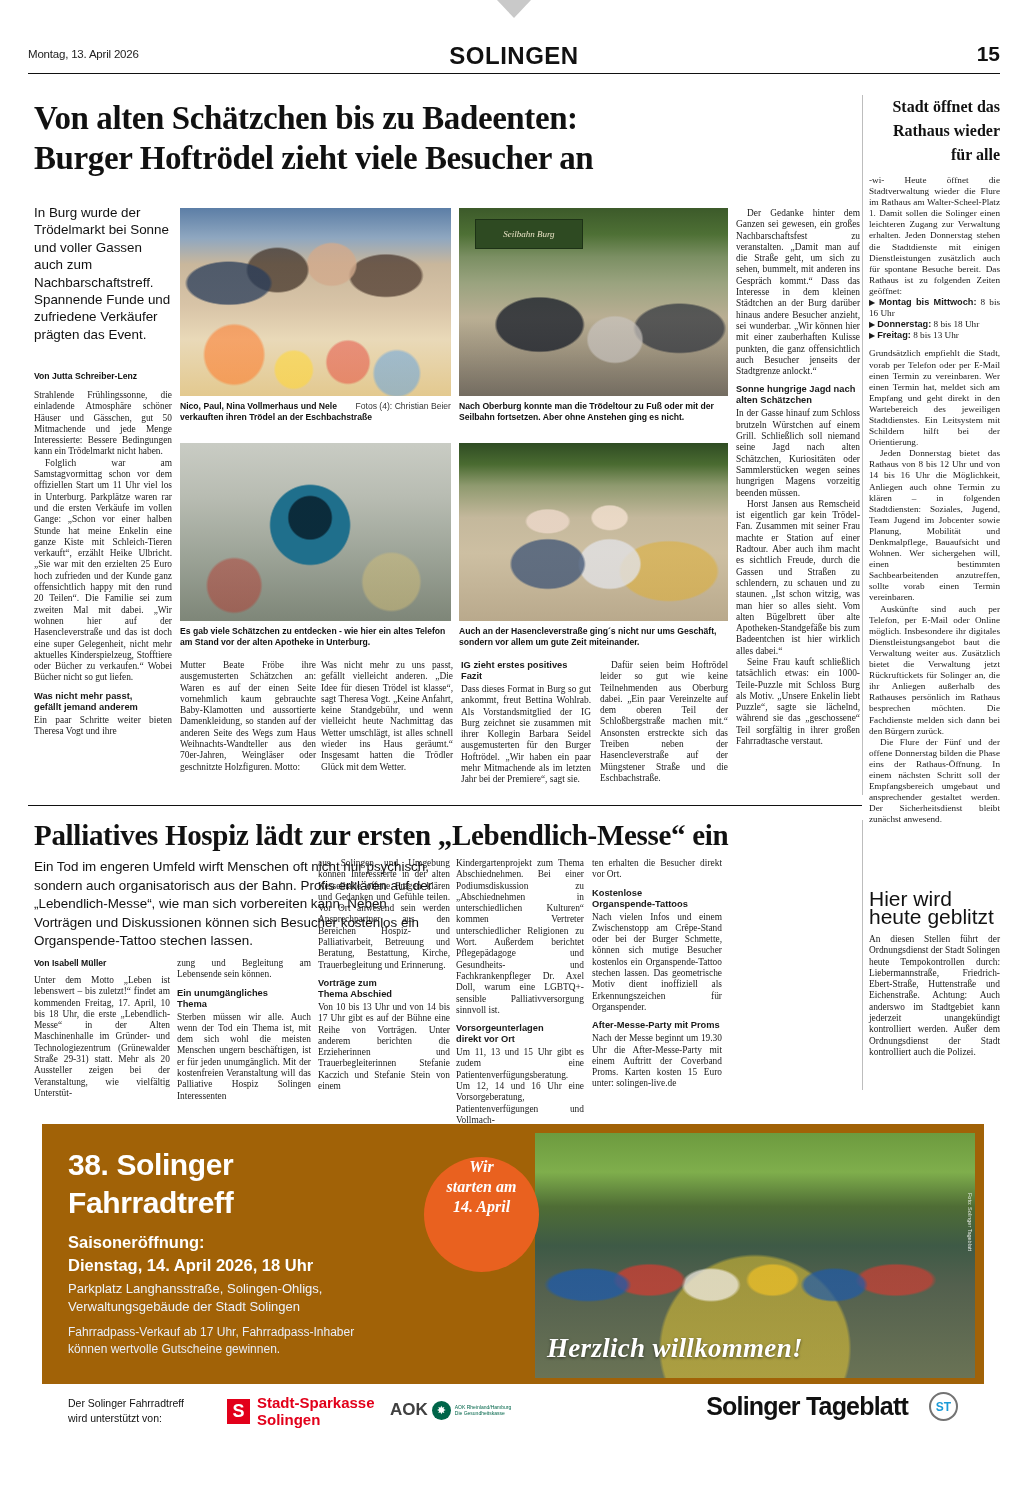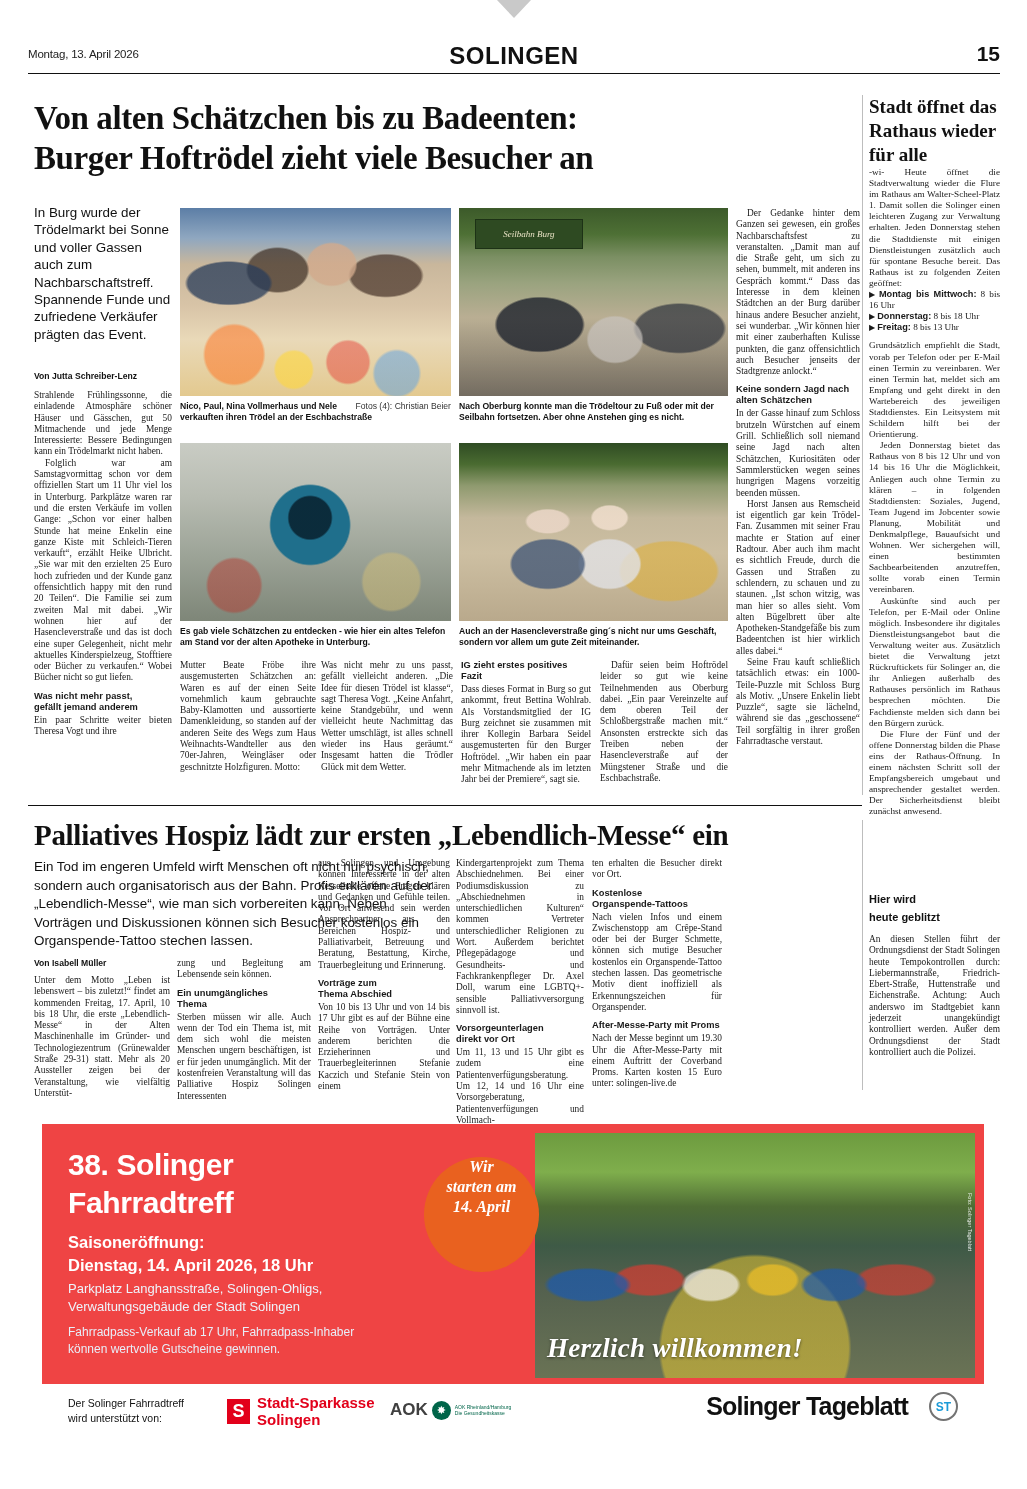--- a/index.html
+++ b/index.html
@@ -100,25 +100,25 @@
   .cap2 { left:459px; top:401px; width:269px; }
   .cap3 { left:180px; top:626px; width:271px; }
   .cap4 { left:459px; top:626px; width:269px; }
 
   
   .rail { position:absolute; left:869px; top:95px; width:131px; }
   .rail-rule { position:absolute; left:862px; top:95px; width:1px; height:700px; background:#bdbdbd; }
   .rail-rule2 { position:absolute; left:862px; top:820px; width:1px; height:270px; background:#bdbdbd; }
   .rail-head {
     font-family:"Liberation Serif", serif;
-    font-weight:bold; font-size:19px; line-height:24px; margin:0 0 0 0;
+    font-weight:bold; font-size:16px; line-height:24px; margin:0 0 8px 0;text-align:right;
   }
   .rail-head2 {
     font-family:"Liberation Sans", sans-serif;
-    font-weight:bold; font-size:11px; line-height:18px; margin:0 0 8px 0;
+    font-weight:normal; font-size:21px; line-height:18px; margin:0 0 8px 0;
   }
   .rail .body-col { font-size:9.2px; line-height:11.1px; }
   .tline { text-indent:0 !important; margin-top:4px; }
   .tline b { font-family:"Liberation Sans", serif; }
   .arrow { font-size:8px; margin-right:2px; }
 
   
   .a2-rule { position:absolute; left:28px; top:805px; width:834px; height:1.4px; background:#111; }
   .a2-head {
     position:absolute; left:34px; top:818px; width:820px;
@@ -139,21 +139,21 @@
   .a2-c2 { position:absolute; left:177px; top:958px; width:134px; height:148px; }
   .a2-c3 { position:absolute; left:318px; top:858px; width:132px; height:248px; }
   .a2-c4 { position:absolute; left:456px; top:858px; width:128px; height:248px; }
   .a2-c5 { position:absolute; left:592px; top:858px; width:130px; height:248px; }
   .a2-c6 { position:absolute; left:730px; top:858px; width:128px; height:248px; }
   .a2-c7 { position:absolute; left:869px; top:890px; width:131px; height:210px; }
 
   
   .ad {
     position:absolute; left:42px; top:1124px; width:942px; height:319px;
-    background:#ef4444;
+    background:#a16207;
   }
   .ad-inner { position:absolute; inset:0; }
   .ad-title {
     position:absolute; left:26px; top:22px; width:420px;
     font-family:"Liberation Sans", sans-serif;
     font-weight:bold; font-size:30px; line-height:38px; color:#fff;
     letter-spacing:-0.4px;
   }
   .ad-sub {
     position:absolute; left:26px; top:107px; width:430px;
@@ -371,21 +371,21 @@
   </div>
   <div class="a1-c4 body-col">
     <div class="sub" style="margin-top:0">IG zieht erstes positives Fazit</div>
     <p class="first">Dass dieses Format in Burg so gut ankommt, freut Bettina Wohlrab. Als Vorstandsmitglied der IG Burg zeichnet sie zusammen mit ihrer Kollegin Barbara Seidel ausgemusterten für den Burger Hoftrödel. „Wir haben ein paar mehr Mitmachende als im letzten Jahr bei der Premiere“, sagt sie.</p>
   </div>
   <div class="a1-c5 body-col">
     <p>Dafür seien beim Hoftrödel leider so gut wie keine Teilnehmenden aus Oberburg dabei. „Ein paar Vereinzelte auf dem oberen Teil der Schloßbergstraße machen mit.“ Ansonsten erstreckte sich das Treiben neben der Hasencleverstraße auf der Müngstener Straße und die Eschbachstraße.</p>
   </div>
   <div class="a1-c6 body-col">
     <p>Der Gedanke hinter dem Ganzen sei gewesen, ein großes Nachbarschaftsfest zu veranstalten. „Damit man auf die Straße geht, um sich zu sehen, bummelt, mit anderen ins Gespräch kommt.“ Dass das Interesse in dem kleinen Städtchen an der Burg darüber hinaus andere Besucher anzieht, sei wunderbar. „Wir können hier mit einer zauberhaften Kulisse punkten, die ganz offensichtlich auch Besucher jenseits der Stadtgrenze anlockt.“</p>
-    <div class="sub">Keine sondern Jagd nach alten Schätzchen</div>
+    <div class="sub">Sonne hungrige Jagd nach alten Schätzchen</div>
     <p class="first">In der Gasse hinauf zum Schloss brutzeln Würstchen auf einem Grill. Schließlich soll niemand seine Jagd nach alten Schätzchen, Kuriositäten oder Sammlerstücken wegen seines hungrigen Magens vorzeitig beenden müssen.</p>
     <p>Horst Jansen aus Remscheid ist eigentlich gar kein Trödel-Fan. Zusammen mit seiner Frau machte er Station auf einer Radtour. Aber auch ihm macht es sichtlich Freude, durch die Gassen und Straßen zu schlendern, zu schauen und zu staunen. „Ist schon witzig, was man hier so alles sieht. Vom alten Bügelbrett über alte Apotheken-Standgefäße bis zum Badeentchen ist hier wirklich alles dabei.“</p>
     <p>Seine Frau kauft schließlich tatsächlich etwas: ein 1000-Teile-Puzzle mit Schloss Burg als Motiv. „Unsere Enkelin liebt Puzzle“, sagte sie lächelnd, während sie das „geschossene“ Teil sorgfältig in ihrer großen Fahrradtasche verstaut.</p>
   </div>
 
   <div class="rail-rule"></div>
   <div class="rail">
     <div class="rail-head">Stadt öffnet das Rathaus wieder für alle</div>
     <div class="body-col">
       <p class="first">-wi- Heute öffnet die Stadtverwaltung wieder die Flure im Rathaus am Walter-Scheel-Platz 1. Damit sollen die Solinger einen leichteren Zugang zur Verwaltung erhalten. Jeden Donnerstag stehen die Stadtdienste mit einigen Dienstleistungen zusätzlich auch für spontane Besuche bereit. Das Rathaus ist zu folgenden Zeiten geöffnet:</p>

